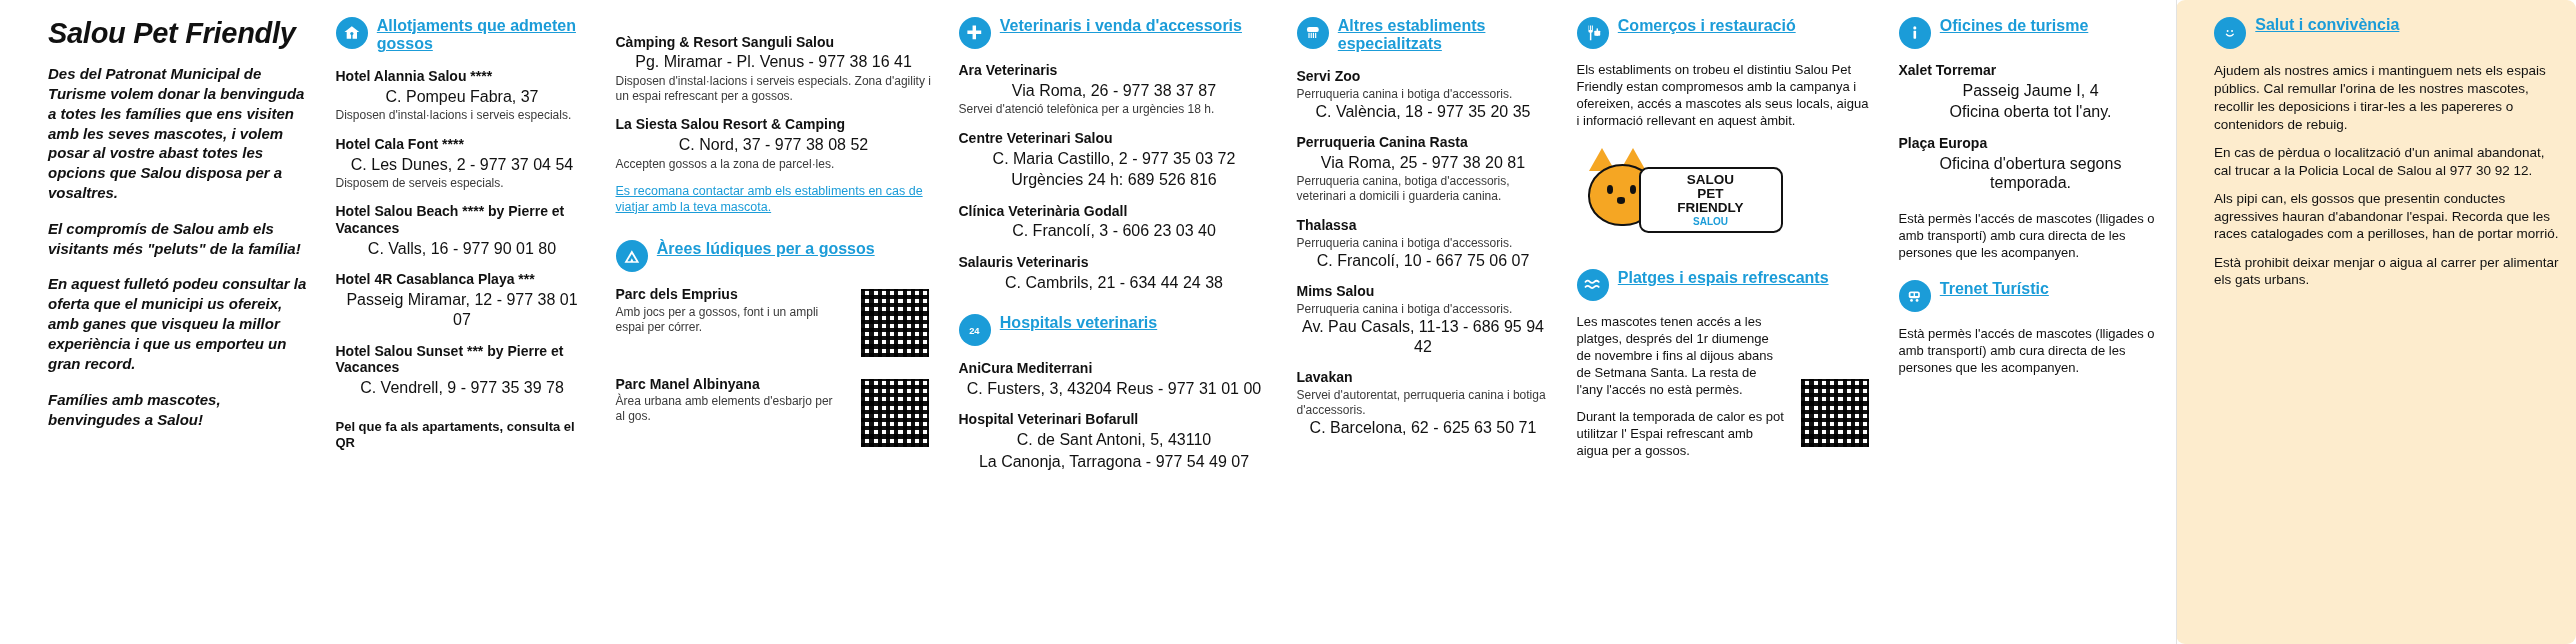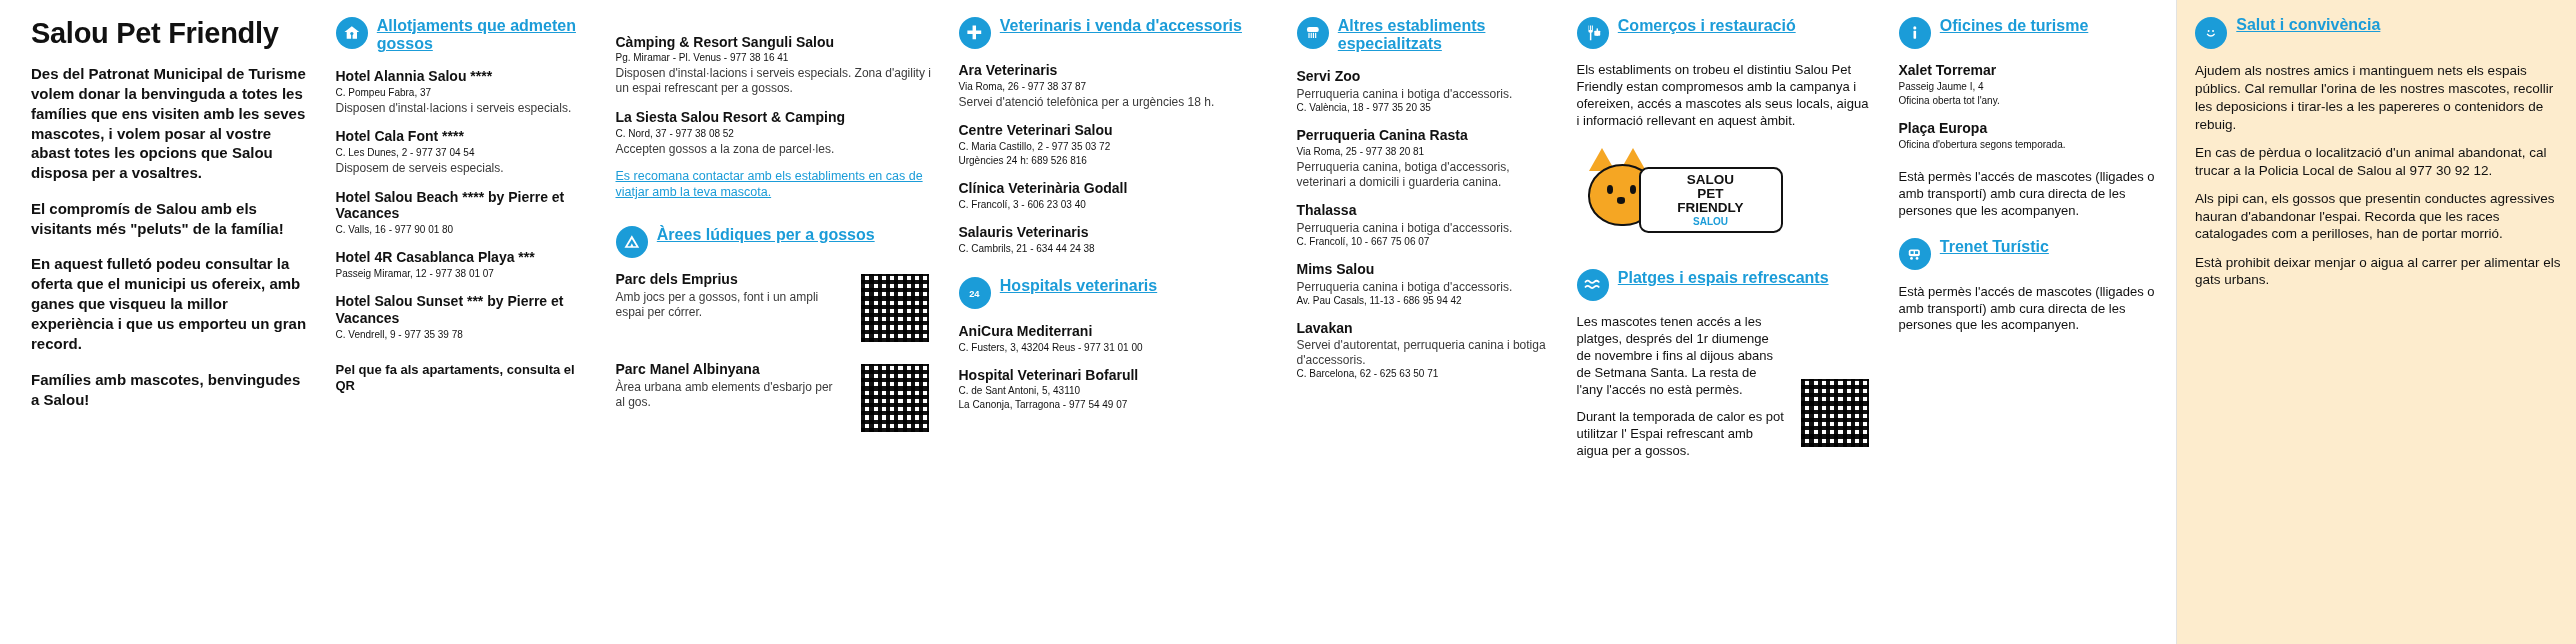--- a/index.html
+++ b/index.html
@@ -15,28 +15,28 @@
     width:2576px;height:644px;
     display:flex;
     box-sizing:border-box;
   }
   
   .col{
     box-sizing:border-box;
     padding:15.6px 13.5px 10.4px 13.5px;
     position:relative;
   }
-  .col-intro{width:322px;padding-left:31px;padding-top:17.7px;}
+  .col-intro{width:322px;padding-left:48px;padding-top:17.7px;font-style:italic;}
   .col-a{width:280px;}
   .col-b{width:343px;}
   .col-c{width:338px;}
   .col-d{width:280px;}
   .col-e{width:322px;}
   .col-f{width:291px;}
-  .col-g{width:400px;background:#fdeccd;padding-left:19px;}
+  .col-g{width:400px;background:#fdeccd;padding-left:38px;border-radius:9px;}
 
   h1.title{
     font-size:29px;
     font-weight:bold;
     margin:0 0 15.6px 0;
     letter-spacing:-0.3px;
     line-height:1.05;
   }
   .intro-p{
     font-size:15px;
@@ -75,23 +75,24 @@
   
   .entry{margin:0 0 12.5px 0;}
   .entry:last-child{margin-bottom:0;}
   .e-name{
     font-size:14px;
     font-weight:bold;
     line-height:1.2;
     margin:0 0 2.1px 0;
   }
   .e-line{
-    font-size:10px;
+    font-size:16px;
     line-height:1.24;
     margin:0 0 1.6px 0;
+    text-align:center;
   }
   .e-note{
     font-size:12px;
     line-height:1.25;
     color:#3a3a3a;
     margin:1.6px 0 0 0;
   }
   .e-link{
     font-size:12.5px;
     line-height:1.25;

